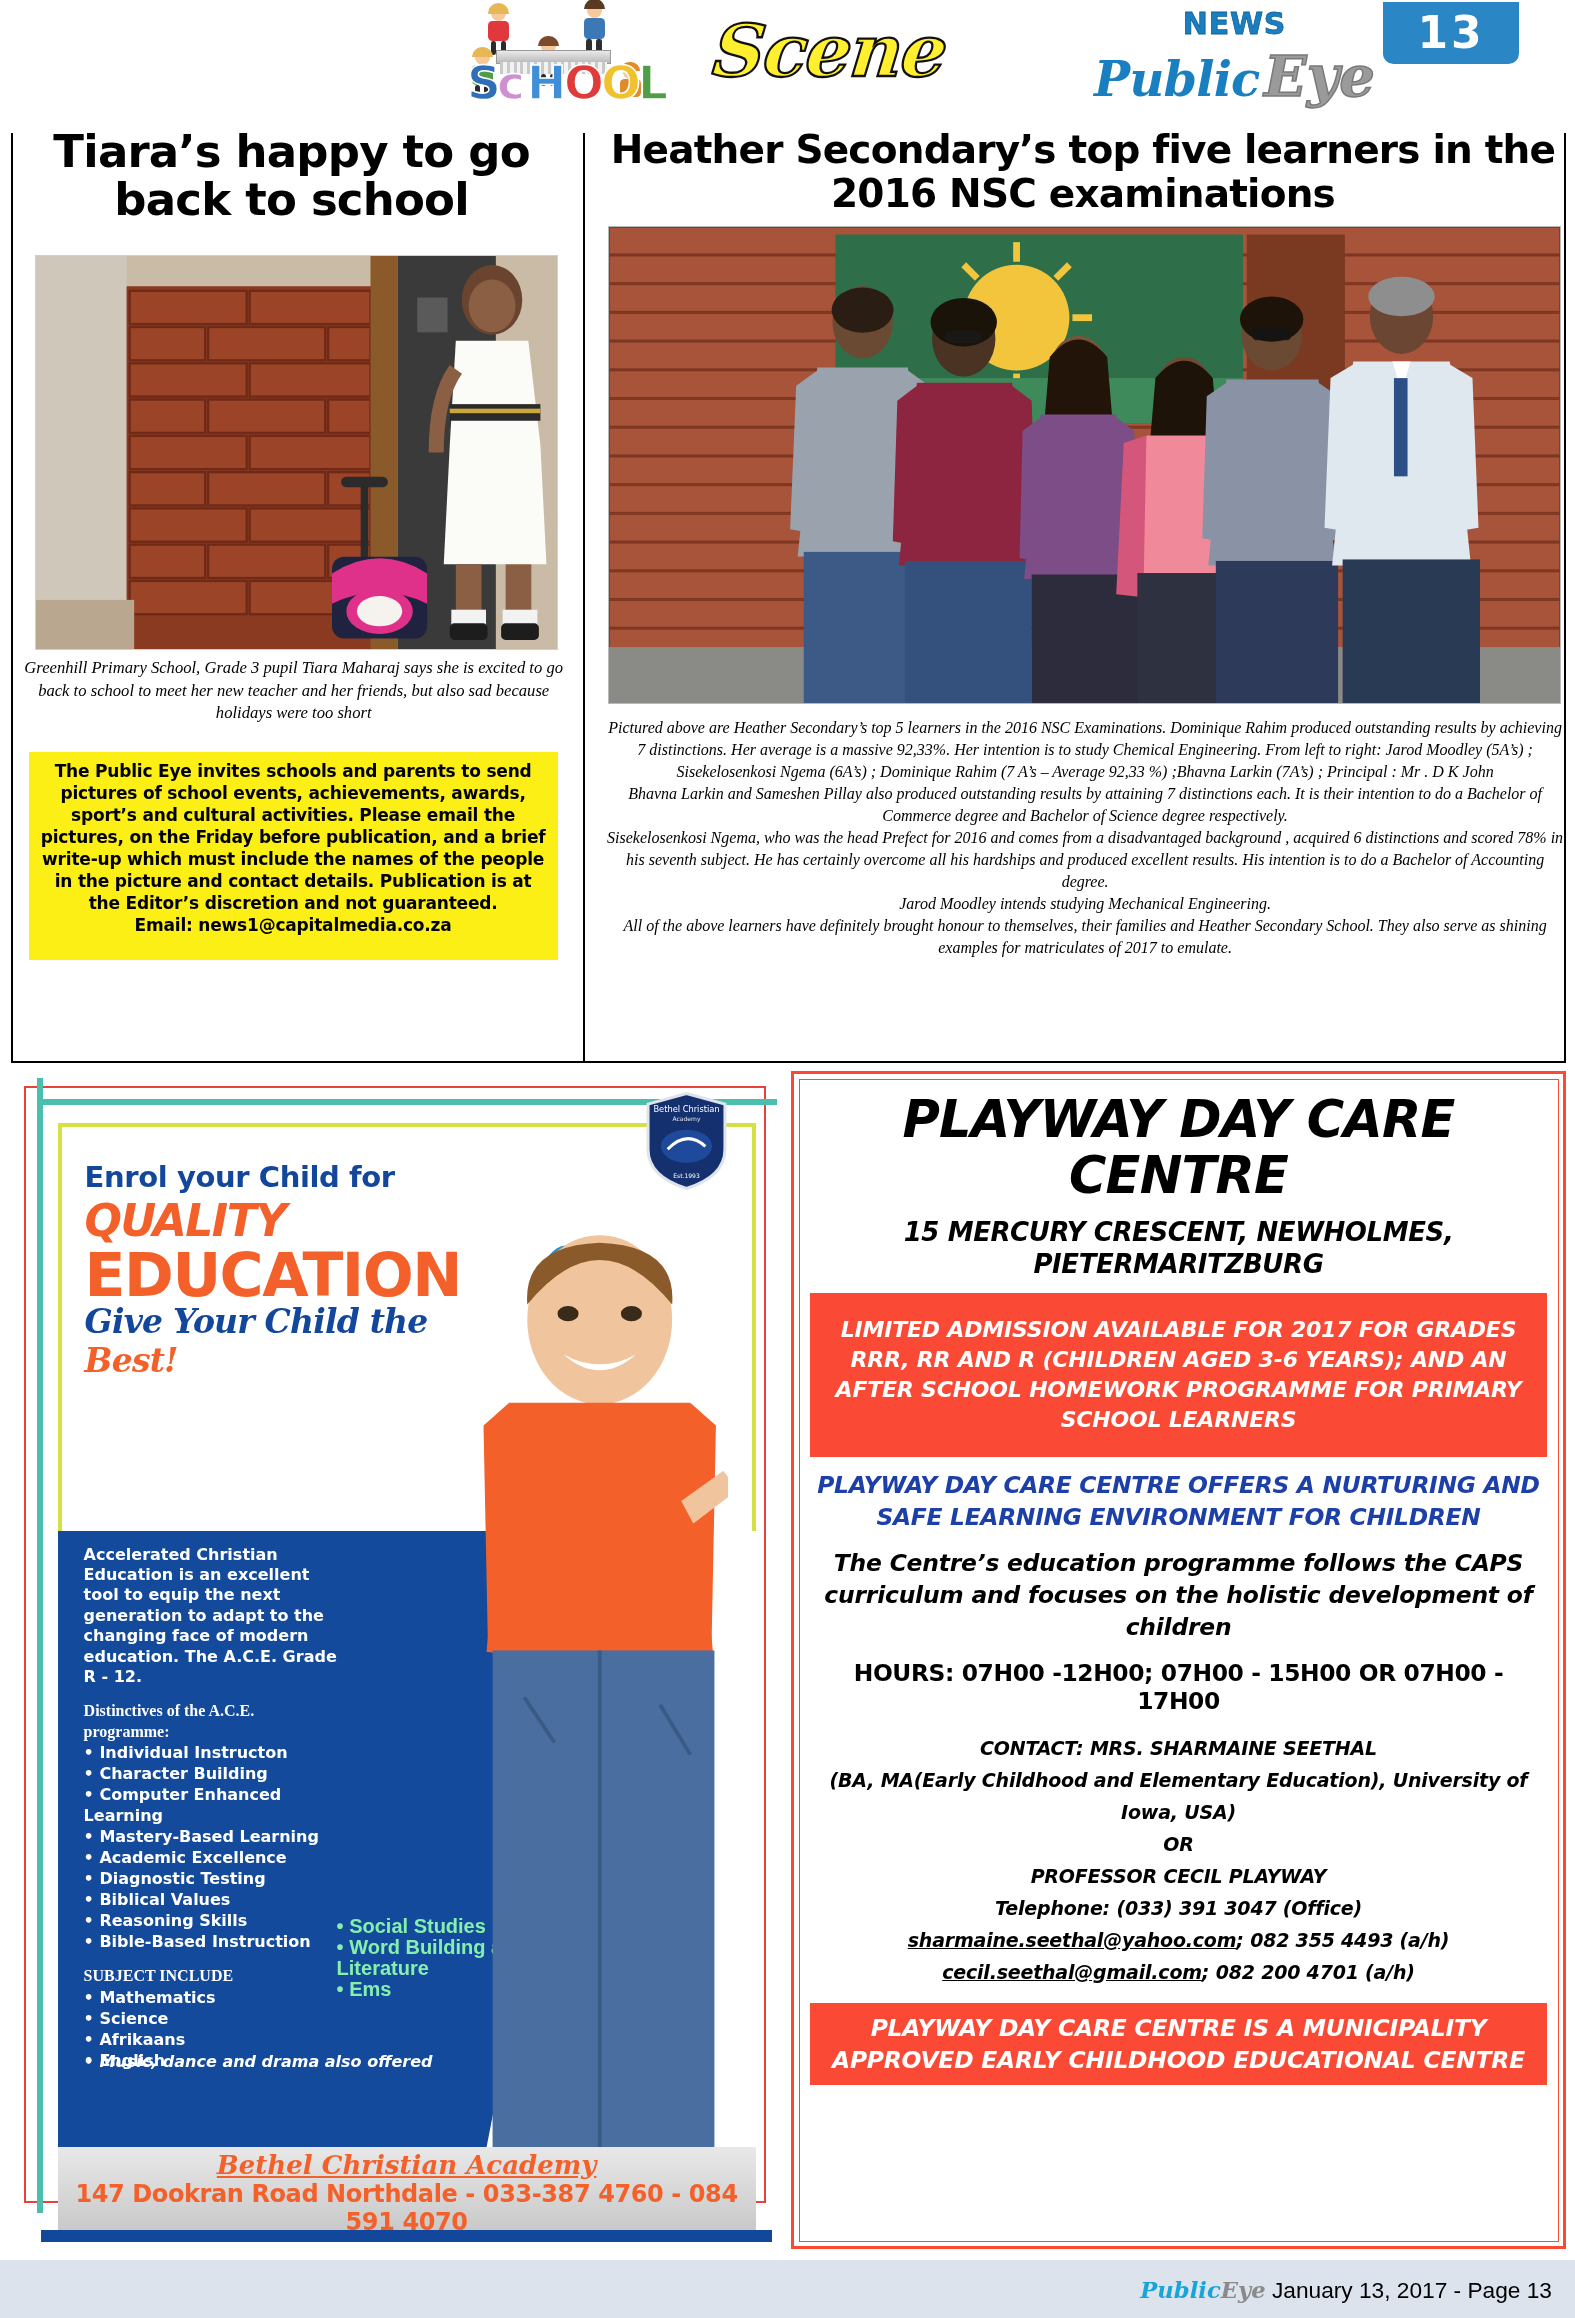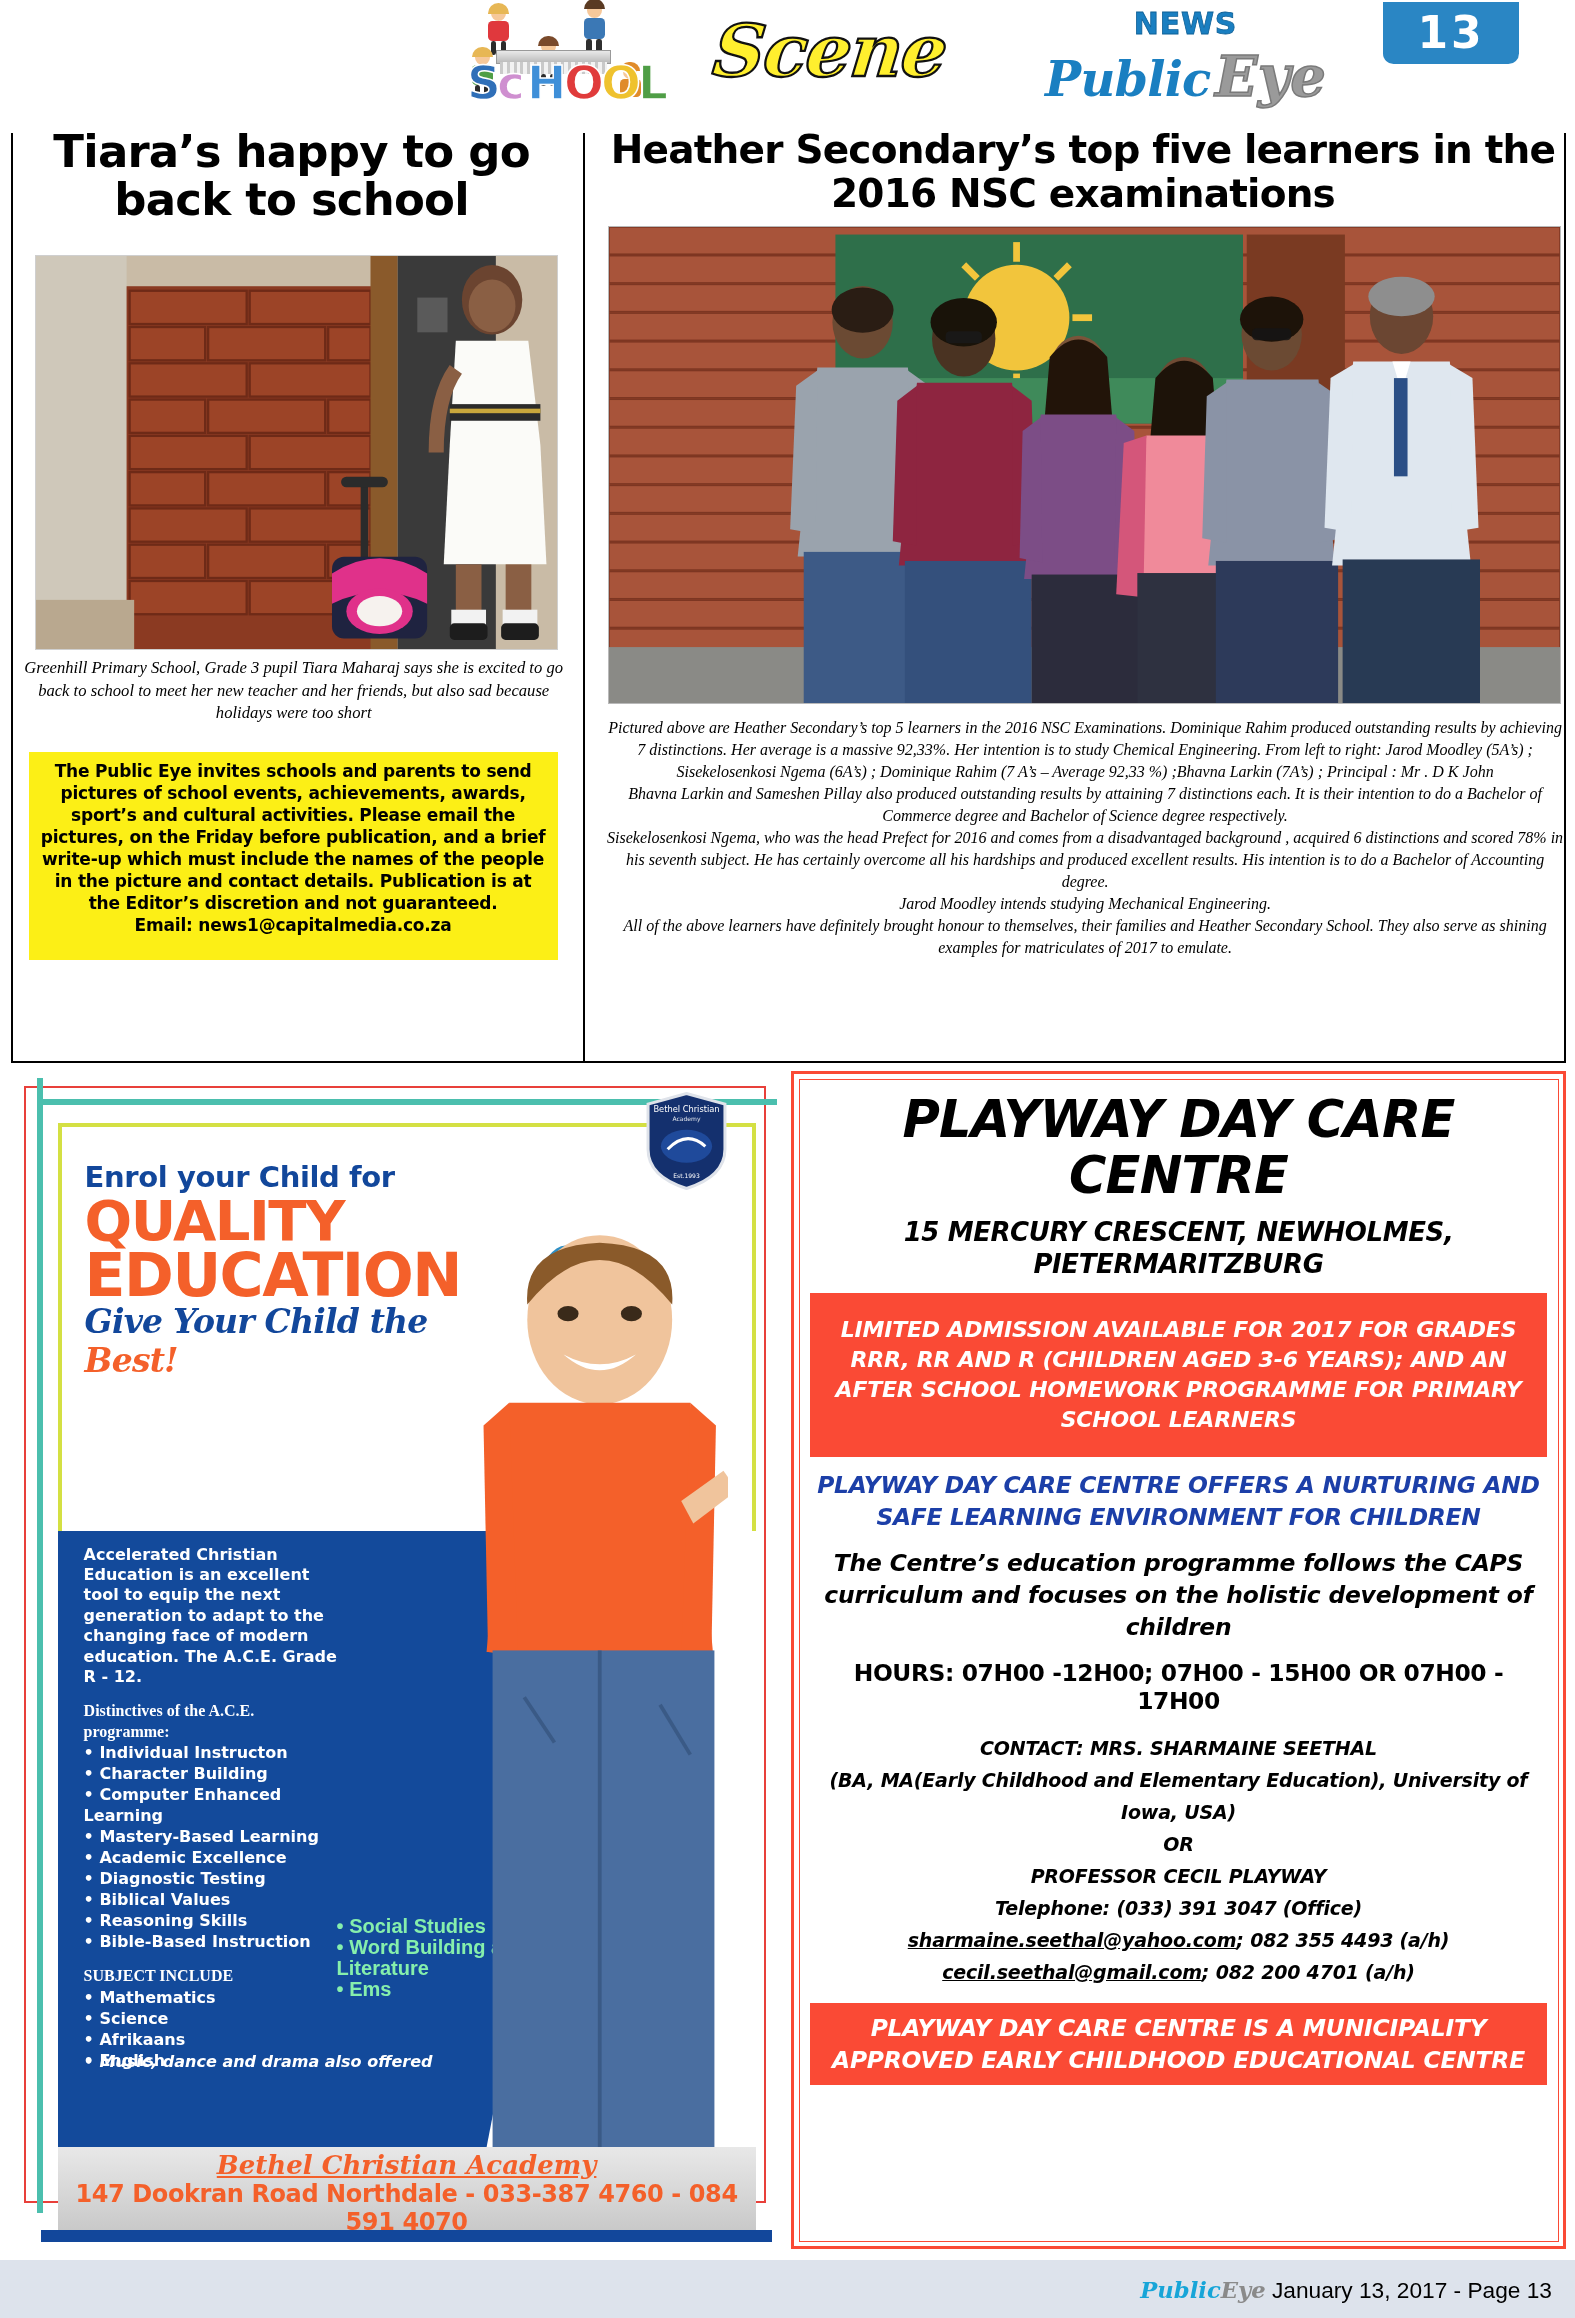--- a/index.html
+++ b/index.html
@@ -18,21 +18,21 @@
     font-family:"DejaVu Sans",sans-serif;line-height:48px;
     -webkit-text-stroke:1.5px #ffffff;}
   .podium{position:absolute;left:32px;top:44px;width:113px;height:12px;
     background:linear-gradient(#e9e9e9,#b9b9b9);border:0.8px solid #999;}
   .podium:after{content:"";position:absolute;left:3px;top:10.6px;width:107px;height:12px;
     background:repeating-linear-gradient(90deg,#c9c9c9 0 3px,#f2f2f2 3px 6.8px);}
   .scene-word{position:absolute;left:249px;top:1.5px;width:227px;height:98px;
     font-family:"DejaVu Serif",serif;font-style:italic;font-weight:bold;
     font-size:72px;color:#ffef2e;-webkit-text-stroke:2.3px #111;
     letter-spacing:-1.5px;transform:skewX(-6deg);}
-  .pe-block{position:absolute;left:1042px;top:6px;width:287px;height:98px;text-align:center;}
+  .pe-block{position:absolute;left:1091px;top:6px;width:287px;height:98px;text-align:center;}
   .pe-news{font-family:"DejaVu Sans",sans-serif;font-weight:bold;font-size:30px;
     color:#1a7fc1;letter-spacing:0.8px;-webkit-text-stroke:0.8px #0d5f96;}
   .pe-logo{margin-top:1.5px;font-size:0;}
   .pe-public{font-family:"DejaVu Serif",serif;font-weight:bold;font-style:italic;
     font-size:48px;color:#1a7fc1;letter-spacing:-0.8px;}
   .pe-eye{font-family:"DejaVu Serif",serif;font-weight:bold;font-style:italic;
     font-size:56px;color:#9a9a9a;-webkit-text-stroke:1.5px #7a7a7a;margin-left:4.5px;}
   .page-badge{position:absolute;left:1383px;top:1.5px;width:136px;height:62px;
     background:#2a86c4;border-radius:0 0 10.6px 10.6px;color:#fff;
     font-family:"DejaVu Sans",sans-serif;font-weight:bold;font-size:44px;
@@ -79,21 +79,21 @@
     background:#134a9b;overflow:hidden;}
   .blue-panel:before{content:"";position:absolute;right:-91px;top:-45px;
     width:317px;height:906px;background:#ffffff;transform:rotate(11deg);}
   .boy-photo{position:absolute;left:468px;top:136px;width:249px;height:974px;overflow:hidden;}
   .ace-logo{position:absolute;left:521px;top:151px;width:83px;height:60px;}
   .bethel-top{position:absolute;left:74px;top:82px;width:423px;}
   .enrol{font-family:"DejaVu Sans",sans-serif;font-weight:bold;font-size:29px;
     color:#12479b;letter-spacing:-0.4px;}
   .quality,.education{font-family:"DejaVu Sans",sans-serif;font-weight:bold;
     color:#f4602a;letter-spacing:-1.5px;line-height:54px;}
-  .quality{font-size:56px;}
+  .quality{font-size:44px;font-style:italic;}
   .education{font-size:60px;}
   .give{font-family:"DejaVu Serif",serif;font-style:italic;font-weight:bold;
     font-size:33px;color:#12479b;letter-spacing:-0.8px;}
   .give .best{color:#f4602a;}
   .ace-body{position:absolute;left:26px;top:13.6px;width:257px;color:#fff;
     font-family:"DejaVu Sans",sans-serif;font-weight:bold;font-size:16px;line-height:20.4px;}
   .ace-body .sect{margin-top:14px;font-family:Liberation Serif, serif;}
   .ace-body ul{margin:0;padding:0;list-style:none;}
   .ace-body li{font-size:16px;line-height:21px;}
   .ace-body li:before{content:"• ";}

